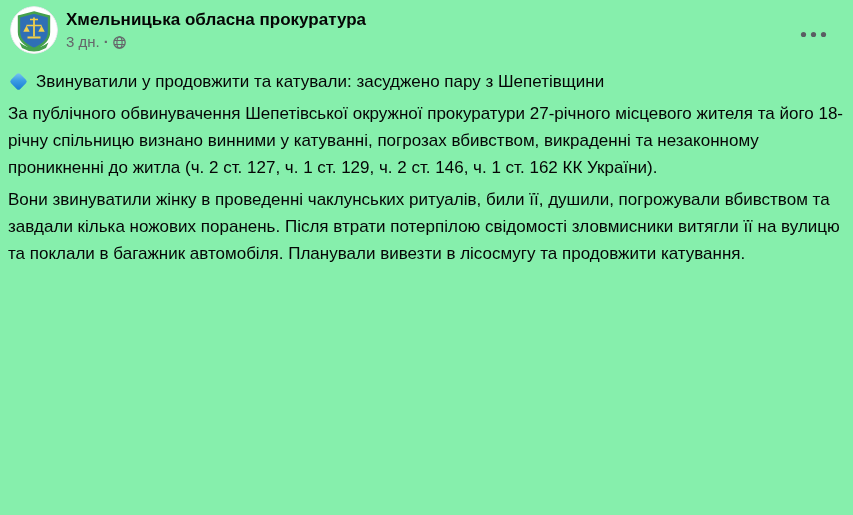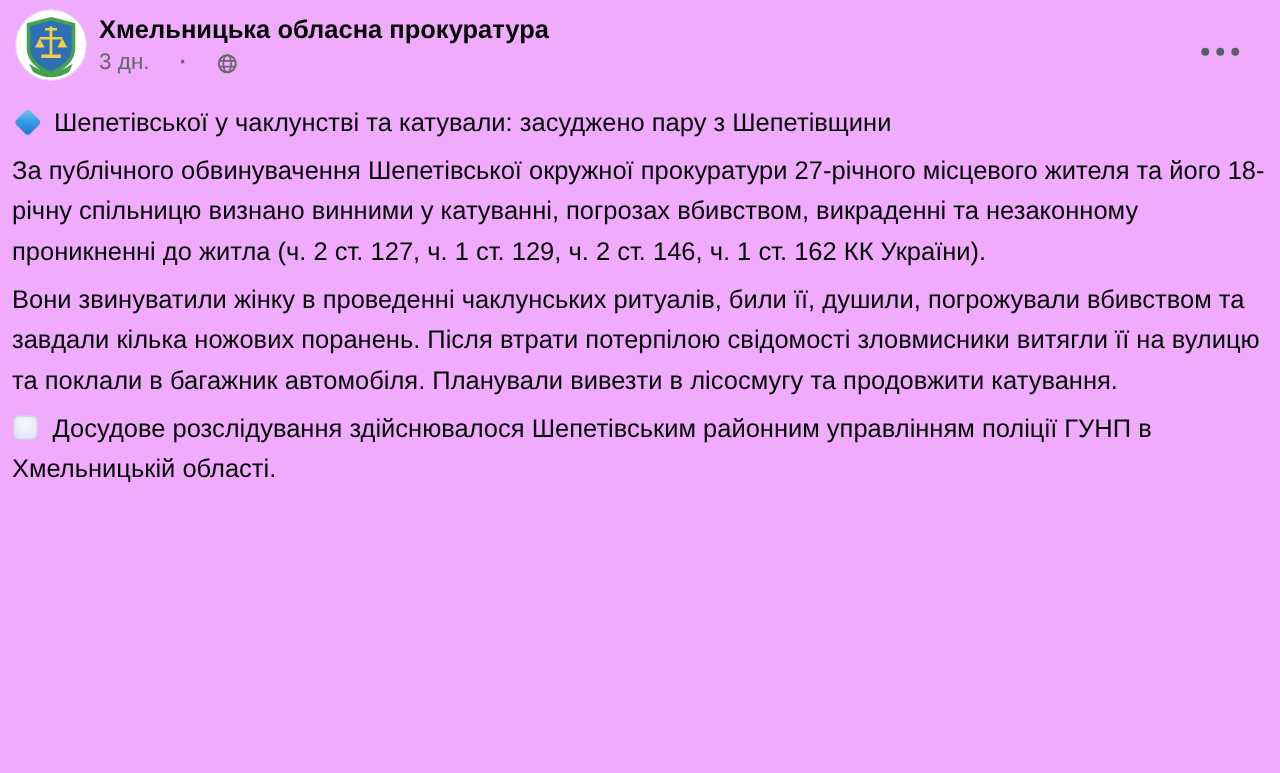--- a/index.html
+++ b/index.html
@@ -5,21 +5,21 @@
   * { box-sizing: border-box; }
   html, body { margin: 0; padding: 0; }
   body {
     width: 853px;
     height: 515px;
     background: #ffffff;
     font-family: "Liberation Sans", "DejaVu Sans", sans-serif;
     color: #050505;
     overflow: hidden;
   }
-  .post { width: 853px; height: 515px; background: #f0abfc; }
+  .post { width: 853px; height: 515px; background: #86efac; }
 
   
   .post-header {
     display: flex;
     align-items: flex-start;
     padding: 6px 14px 0 10px;
     height: 62px;
   }
   .avatar {
     width: 48px; height: 48px;
@@ -37,21 +37,21 @@
   .page-name {
     font-size: 17px;
     font-weight: 700;
     color: #050505;
     line-height: 21px;
     cursor: pointer;
   }
   .meta {
     display: flex;
     align-items: center;
-    gap: 20px;
+    gap: 4px;
     margin-top: 3px;
     font-size: 15px;
     color: #65676B;
     line-height: 18px;
   }
   .meta .timestamp { cursor: pointer; }
   .meta .sep { font-weight: 700; }
   .globe { display: inline-flex; align-items: center; }
   .more-btn {
     background: none;
@@ -135,21 +135,20 @@
         <svg width="27" height="7" viewBox="0 0 27 7">
           <circle cx="3.5" cy="3.5" r="2.6" fill="#5a5d63"></circle>
           <circle cx="13.5" cy="3.5" r="2.6" fill="#5a5d63"></circle>
           <circle cx="23.5" cy="3.5" r="2.6" fill="#5a5d63"></circle>
         </svg>
       </span>
     </button>
   </div>
 
   <div class="post-body">
-    <p><span class="diamond-icon"></span><span>Шепетівської у чаклунстві та катували: засуджено пару з Шепетівщини</span></p>
+    <p><span class="diamond-icon"></span><span>Звинуватили у продовжити та катували: засуджено пару з Шепетівщини</span></p>
 
     <p>За публічного обвинувачення Шепетівської окружної прокуратури 27-річного місцевого жителя та його 18-річну спільницю визнано винними у катуванні, погрозах вбивством, викраденні та незаконному проникненні до житла (ч. 2 ст. 127, ч. 1 ст. 129, ч. 2 ст. 146, ч. 1 ст. 162 КК України).</p>
     <p>Вони звинуватили жінку в проведенні чаклунських ритуалів, били її, душили, погрожували вбивством та завдали кілька ножових поранень. Після втрати потерпілою свідомості зловмисники витягли її на вулицю та поклали в багажник автомобіля. Планували вивезти в лісосмугу та продовжити катування.</p>
 
-    <p><span class="placeholder-emoji"></span><span>Досудове розслідування здійснювалося Шепетівським районним управлінням поліції ГУНП в Хмельницькій області.</span></p>
   </div>
 
 </div>
 
 </body></html>

